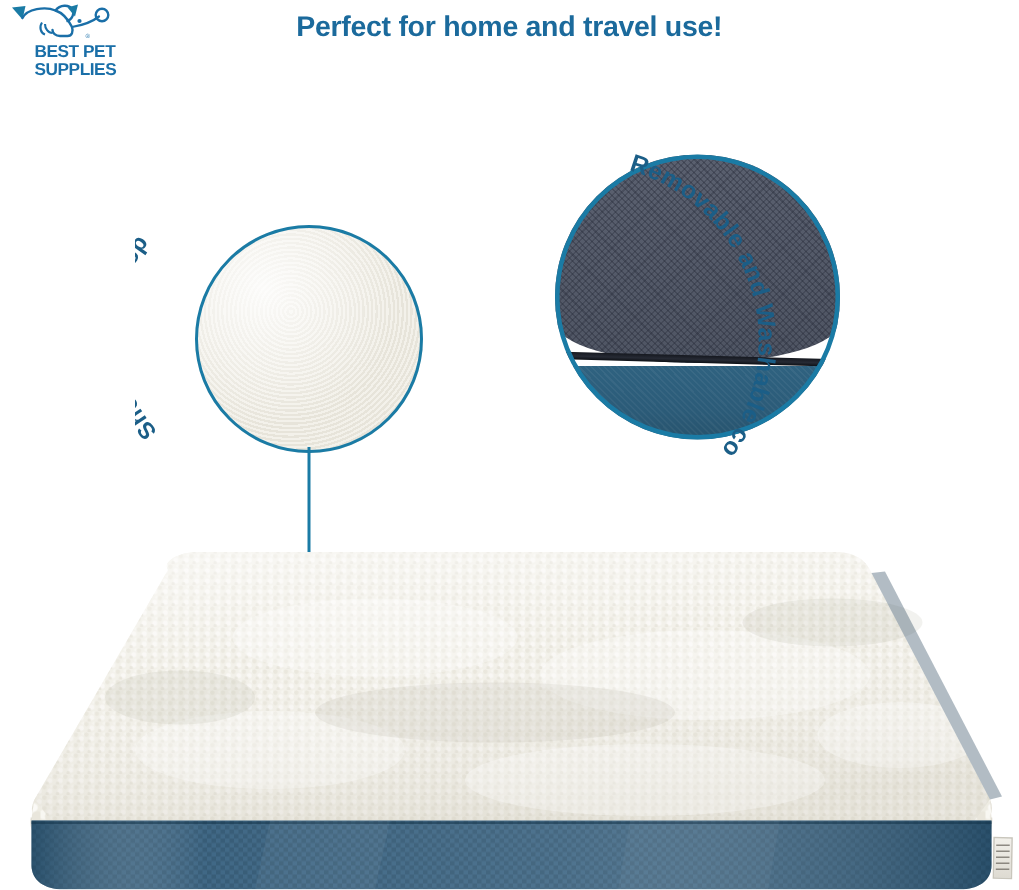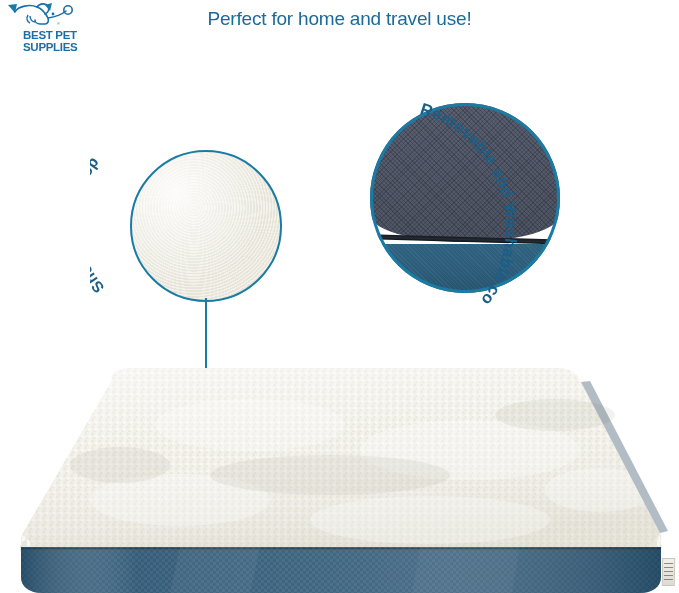--- a/index.html
+++ b/index.html
@@ -17,21 +17,21 @@
   .logo-text{
     position:absolute;left:3px;top:28px;width:72px;
     color:#1a6fa8;font-weight:bold;font-size:11.5px;line-height:11.5px;
     letter-spacing:-0.3px;text-align:left;
   }
   .logo-text div{white-space:nowrap;padding-left:16px;}
 
   
   #headline{
     position:absolute;left:0;right:0;top:8px;text-align:center;
-    color:#1b6a9c;font-size:19px;font-weight:normal;letter-spacing:-0.2px;
+    color:#1b6a9c;font-size:19px;font-weight:bold;letter-spacing:-0.2px;
   }
 
   
   .callout{position:absolute;border-radius:50%;overflow:hidden;}
   .callout-ring{position:absolute;border-radius:50%;box-sizing:border-box;}
 
   #circle-sherpa{left:130px;top:150px;width:152px;height:152px;
     background:
       radial-gradient(circle at 30% 28%, rgba(255,255,255,.85), rgba(238,236,229,0) 60%),
       repeating-radial-gradient(circle at 42% 38%, #f3f1ea 0 1.4px, #e7e4da 1.4px 2.9px),

